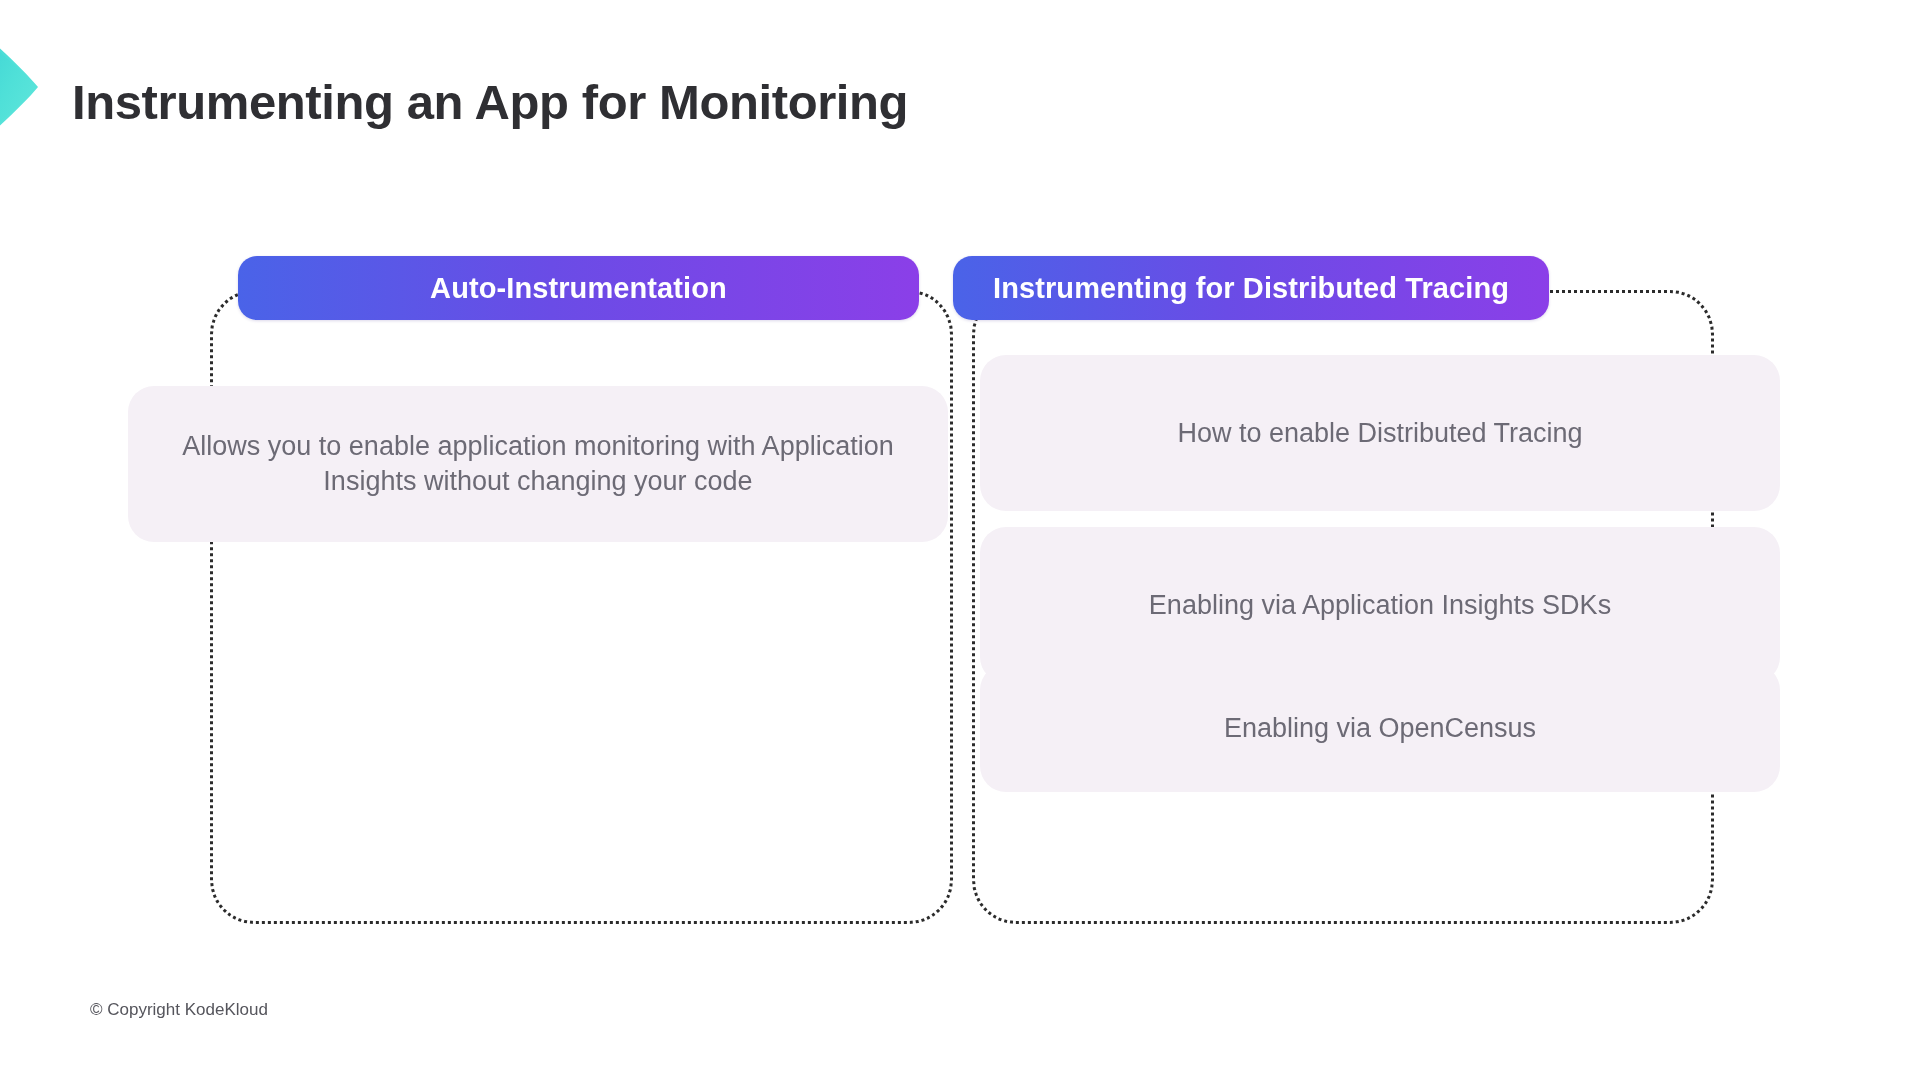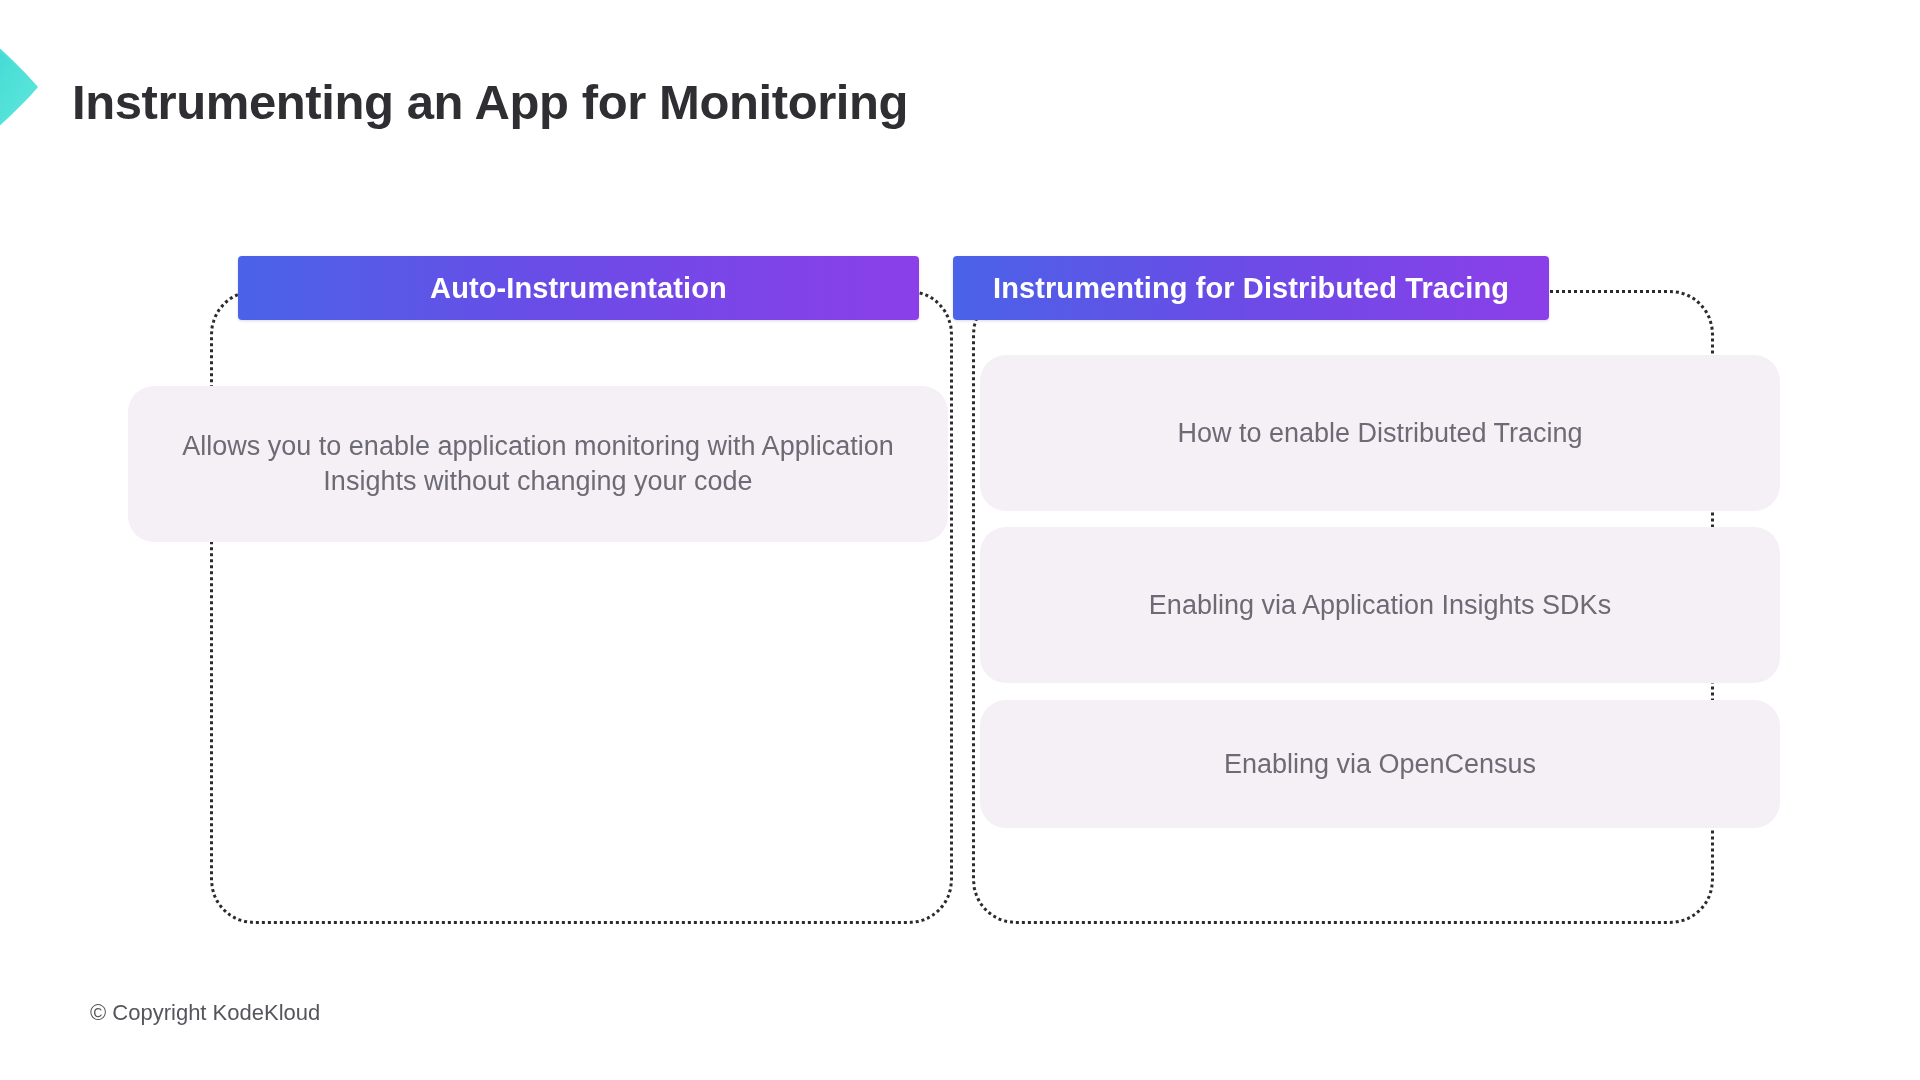--- a/index.html
+++ b/index.html
@@ -58,21 +58,21 @@
     background: transparent;
     z-index: 1;
   }
   .dotted-frame.col-1 { left: 210px; top: 290px; width: 737px; height: 628px; }
   .dotted-frame.col-2 { left: 972px; top: 290px; width: 736px; height: 628px; }
 
   
   .col-badge {
     position: absolute;
     height: 64px;
-    border-radius: 4px;
+    border-radius: 19px;
     background: linear-gradient(90deg, #4a63e8 0%, #6a4ce6 46%, #8b3fe8 100%);
     display: flex;
     align-items: center;
     justify-content: center;
     color: #ffffff;
     font-size: 29px;
     font-weight: 600;
     letter-spacing: 0.1px;
     z-index: 3;
     box-shadow: 0 1px 3px rgba(60,40,140,0.18);
@@ -101,28 +101,28 @@
   
   .card.col-1 { left: 128px; width: 820px; margin-top: 31px; }
   .card.col-1.row-1 { top: 355px;  height: 156px; }
   .card.col-1.row-2 { top: 527px;  height: 156px; }
   .card.col-1.row-3 { top: 700px;  height: 156px; }
 
   
   .card.col-2 { left: 980px; width: 800px; }
   .card.col-2.row-1 { top: 355px;  height: 156px; }
   .card.col-2.row-2 { top: 527px;  height: 156px; }
-  .card.col-2.row-3 { top: 700px;  height: 128px; }
+  .card.col-2.row-3 { top: 664px;  height: 128px; }
 
   
   .footer-copyright {
     position: absolute;
     left: 90px;
     top: 1000px;
-    font-size: 22px;
+    font-size: 17px;
     color: #55555c;
   }
 </style>
 </head>
 <body>
 
 <div class="slide">
 
   <div class="brand-chevron">
     <svg width="96" height="158" viewBox="0 0 96 158" xmlns="http://www.w3.org/2000/svg">

